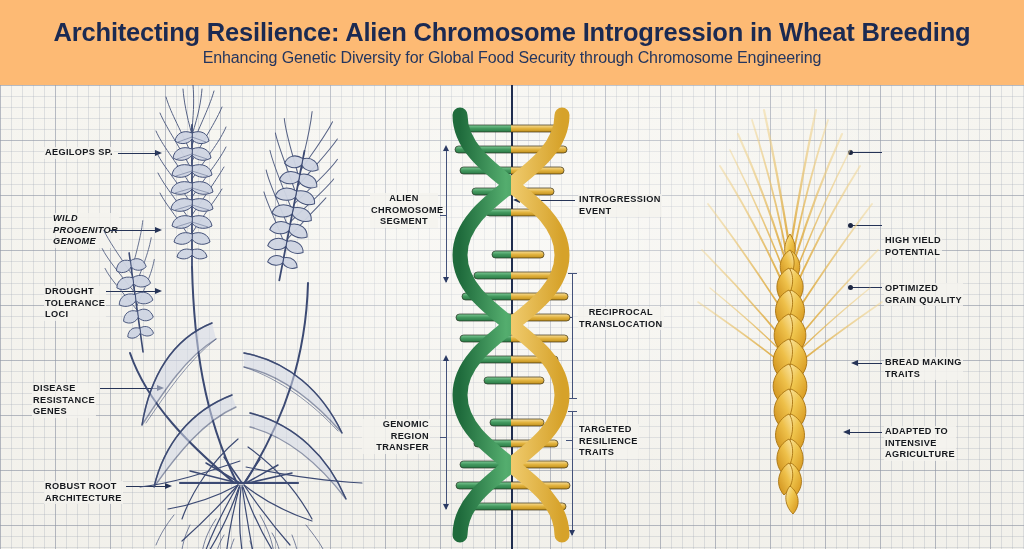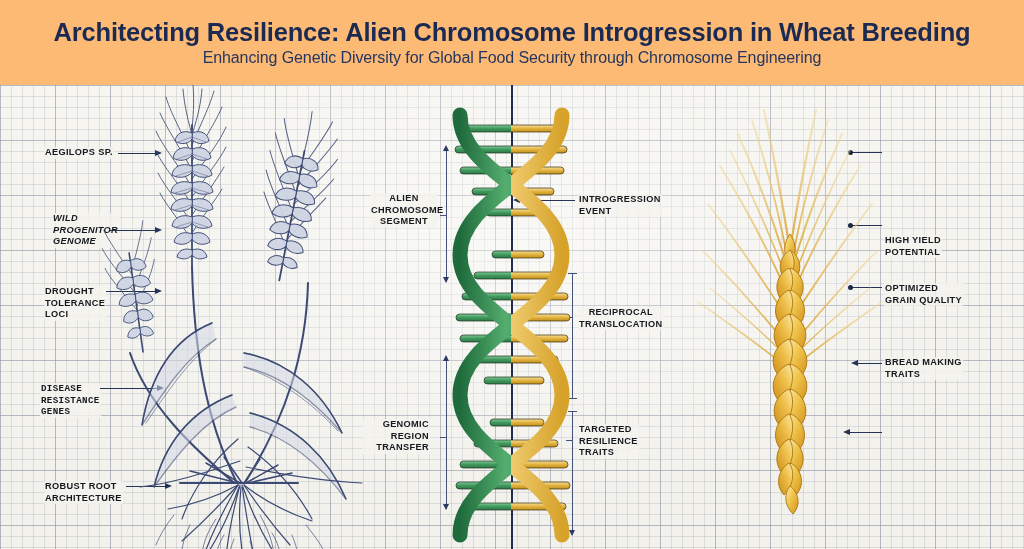--- a/index.html
+++ b/index.html
@@ -537,21 +537,21 @@
 GENOME</div>
     <div class="leader" style="left:110px; top:145px; width:46px;"></div>
     <div class="arrow-r" style="left:155px; top:141.5px;"></div>
 
     <div class="label" style="left:44px; top:201px;">DROUGHT
 TOLERANCE
 LOCI</div>
     <div class="leader" style="left:106px; top:206px; width:50px;"></div>
     <div class="arrow-r" style="left:155px; top:202.5px;"></div>
 
-    <div class="label" style="left:40px; top:298px;font-family:Liberation Mono, monospace;">DISEASE
+    <div class="label" style="left:32px; top:298px;">DISEASE
 RESISTANCE
 GENES</div>
     <div class="leader" style="left:100px; top:303px; width:58px;"></div>
     <div class="arrow-r" style="left:157px; top:299.5px;"></div>
 
     <div class="label" style="left:44px; top:396px;">ROBUST ROOT
 ARCHITECTURE</div>
     <div class="leader" style="left:126px; top:401px; width:40px;"></div>
     <div class="arrow-r" style="left:165px; top:397.5px;"></div>
 
@@ -602,17 +602,20 @@
     <div class="label" style="left:884px; top:190px;margin-top:8px;">OPTIMIZED
 GRAIN QUALITY</div>
     <div class="leader" style="left:852px; top:202px; width:30px;"></div>
     <div class="dot" style="left:848px; top:199.5px;"></div>
 
     <div class="label" style="left:884px; top:272px;">BREAD MAKING
 TRAITS</div>
     <div class="leader" style="left:858px; top:278px; width:24px;"></div>
     <div class="arrow-l" style="left:851px; top:274.5px;"></div>
 
+    <div class="label" style="left:884px; top:341px;">ADAPTED TO
+INTENSIVE
+AGRICULTURE</div>
     <div class="leader" style="left:850px; top:347px; width:32px;"></div>
     <div class="arrow-l" style="left:843px; top:343.5px;"></div>
 
   </div>
 </div>
 
 </body></html>

